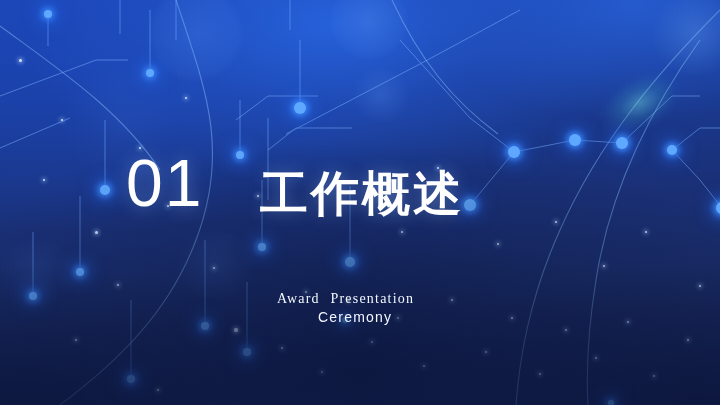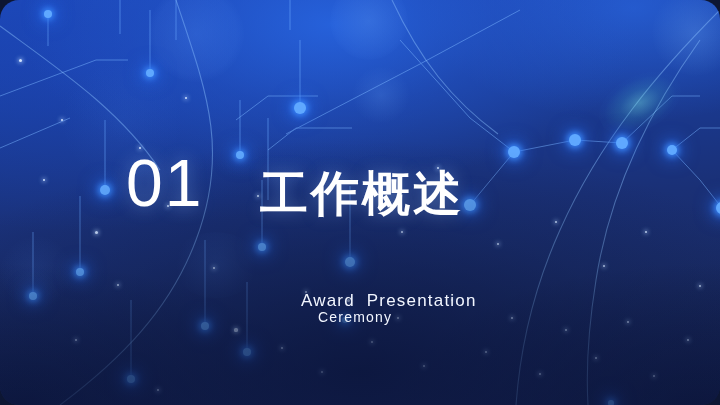--- a/index.html
+++ b/index.html
@@ -4,21 +4,20 @@
 <style>
   html,body{margin:0;padding:0;background:#0d1633;}
   #slide{
     position:relative;width:720px;height:405px;overflow:hidden;
     font-family:"Liberation Sans","DejaVu Sans",sans-serif;
     background:
       radial-gradient(ellipse 60% 55% at 46% 6%, rgba(40,102,226,0.85) 0%, rgba(36,88,206,0.45) 38%, rgba(26,58,150,0.0) 72%),
       radial-gradient(ellipse 42% 40% at 88% 2%, rgba(45,110,235,0.55) 0%, rgba(30,70,170,0.0) 70%),
       radial-gradient(ellipse 70% 60% at 12% 14%, rgba(28,72,190,0.55) 0%, rgba(22,50,140,0.0) 72%),
       linear-gradient(176deg,#1c47b6 0%, #1a3c98 26%, #1a3076 52%, #192a62 74%, #16224f 100%);
-    border-radius: 19px;
   }
   .layer{position:absolute;inset:0;}
   .vignette{
     background:
       radial-gradient(ellipse 95% 80% at 50% 92%, rgba(10,20,58,0.80) 0%, rgba(12,24,64,0.25) 45%, rgba(0,0,0,0) 72%),
       radial-gradient(ellipse 60% 50% at 3% 100%, rgba(9,18,54,0.75) 0%, rgba(0,0,0,0) 70%),
       radial-gradient(ellipse 60% 50% at 97% 100%, rgba(9,18,54,0.70) 0%, rgba(0,0,0,0) 70%);
     pointer-events:none;
   }
   .bokeh{position:absolute;border-radius:50%;pointer-events:none;}
@@ -40,23 +39,24 @@
     font-size:15px;color:#ffffff;font-weight:500;letter-spacing:0.5px;
     text-shadow:0 0 10px rgba(140,185,255,0.45);
   }
   .maintitle{
     position:absolute;left:260px;top:168px;
     font-size:48px;line-height:1.08;color:#ffffff;font-weight:700;
     letter-spacing:3px;
     text-shadow:0 0 16px rgba(150,195,255,0.40);
   }
   .award{
-    position:absolute;left:301px;top:291px;
-    font-size:17px;color:#f2f6ff;font-weight:400;letter-spacing:1.2px;
+    position:absolute;left:277px;top:291px;
+    font-size:14px;color:#f2f6ff;font-weight:400;letter-spacing:1.2px;
     word-spacing:6px;
+    font-family:Liberation Serif, serif;
   }
   .ceremony{
     position:absolute;left:318px;top:309px;
     font-size:14px;color:#f2f6ff;font-weight:400;letter-spacing:1.2px;
   }
   .thanks{
     position:absolute;left:262px;top:312px;
     font-size:15px;color:#ffffff;font-weight:500;letter-spacing:0.5px;
   }
 </style>

